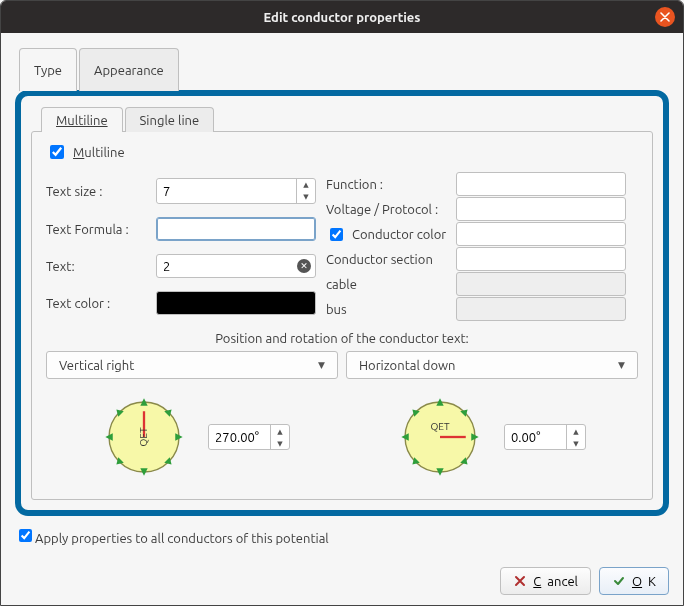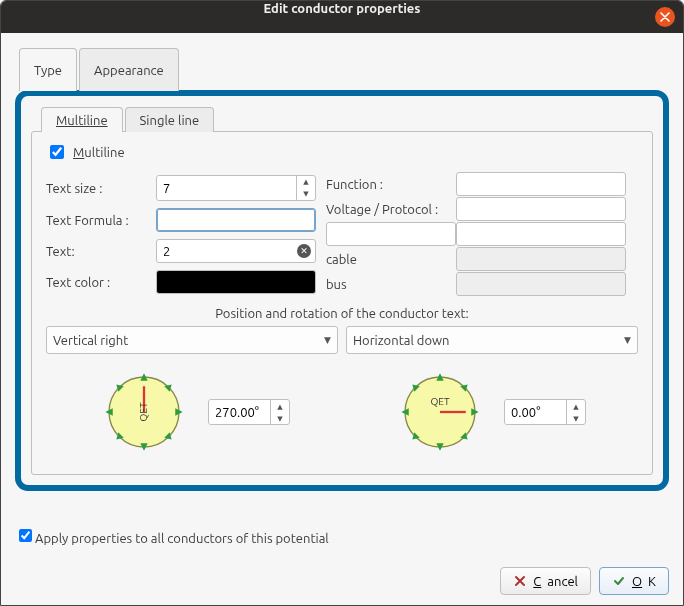--- a/index.html
+++ b/index.html
@@ -1,17 +1,17 @@
 <!DOCTYPE html>
 <html><head>
 <meta charset="utf-8">
 <style>
 html,body{margin:0;padding:0;font-family:"Ubuntu","DejaVu Sans",sans-serif;font-size:13px;color:#3c3c3c;background:#f6f6f6}
 .window{width:684px;height:606px;background:#f6f6f6;border:1px solid #444;box-sizing:border-box;position:relative;border-radius:6px 6px 0 0;overflow:hidden}
-.titlebar{height:32px;background:#2d2a2a;color:#efefef;display:flex;align-items:flex-start;justify-content:center;position:relative;font-weight:bold}
+.titlebar{height:32px;background:#2d2a2a;color:#efefef;display:flex;align-items:center;justify-content:center;position:relative;font-weight:bold}
 .close-btn{position:absolute;right:8px;top:6px;width:20px;height:20px;border-radius:50%;background:#e95420;color:#fff;display:flex;align-items:center;justify-content:center;font-size:12px}
 .content{padding:14px 14px 10px 14px}
 .tabbar{display:flex;gap:0;margin-left:4px}
 .tab{padding:14px 14px;border:1px solid #bfbfbf;border-bottom:none;background:#ececec;border-radius:4px 4px 0 0;margin-right:2px;position:relative;top:1px}
 .tab.active{background:#f6f6f6;z-index:2}
 .panel{border:6px solid #0369a1;border-radius:13px;background:#f6f6f6;padding:10px 10px}
 .tabbar2{display:flex;margin-left:10px}
 .tab2{padding:5px 14px;border:1px solid #bfbfbf;border-bottom:none;background:#ececec;border-radius:4px 4px 0 0;margin-right:2px;position:relative;top:1px}
 .tab2.active{background:#f6f6f6;z-index:2}
 .tab2 .ul{text-decoration:underline}
@@ -29,21 +29,21 @@
 .spin input{border:none;flex:1;padding:0 6px;min-width:0}
 .spin .btns{width:18px;border-left:1px solid #bfbfbf;display:flex;flex-direction:column}
 .spin .btns span{flex:1;display:flex;align-items:center;justify-content:center;font-size:7px;color:#555}
 .textwrap{position:relative}
 .clear-x{position:absolute;right:5px;top:50%;transform:translateY(-50%);width:14px;height:14px;border-radius:50%;background:#555;color:#fff;display:flex;align-items:center;justify-content:center;font-size:9px;font-weight:bold}
 .swatch{height:24px;border:1px solid #bfbfbf;border-radius:3px;background:#000;box-sizing:border-box}
 .swatch.empty{background:#fff}
 .inl{display:flex;align-items:center;gap:6px}
 .sect-title{text-align:center;margin:10px 0 6px}
 .selrow{display:flex;gap:8px}
-.sel{flex:1;height:26px;border:1px solid #bfbfbf;border-radius:3px;background:#fdfdfd;display:flex;align-items:center;justify-content:space-between;padding:0 6px}
+.sel{flex:1;height:26px;border:1px solid #bfbfbf;border-radius:3px;background:#fdfdfd;display:flex;align-items:center;justify-content:space-between;padding:0 12px}
 .sel .caret{font-size:9px;color:#555}
 .dials{display:flex;justify-content:space-around;align-items:center;margin-top:12px;margin-bottom:6px}
 .dial-group{display:flex;align-items:center;gap:18px}
 .dial{width:92px;height:92px}
 .spin.sm{width:80px}
 .footer{position:absolute;left:14px;right:14px;bottom:10px}
 .apply-row{display:flex;align-items:flex-end;gap:0;margin-bottom:22px}
 .btnrow{display:flex;justify-content:flex-end;gap:8px}
 button.btn{height:28px;border:1px solid #bfbfbf;border-radius:4px;background:linear-gradient(#fdfdfd,#ececec);padding:0 12px;font-family:inherit;font-size:13px;display:flex;align-items:center;gap:6px}
 button.btn.primary{border:1px solid #7aa3c9;background:linear-gradient(#fbfcfe,#e8eff7)}
@@ -104,22 +104,27 @@
             <div class="swatch"></div>
           </div>
 
           <div class="colR">
             <label class="lab">Function :</label>
             <input type="text" value="" style="">
 
             <label class="lab">Voltage / Protocol :</label>
             <input type="text" value="" style="">
 
+            <div class="inl">
+              <input type="checkbox" checked="" style="">
+              <label class="lab">Conductor color</label>
+            </div>
             <div class="swatch empty"></div>
 
+            <label class="lab">Conductor section</label>
             <input type="text" value="" style="">
 
             <label class="lab">cable</label>
             <input type="text" disabled="" value="" style="">
 
             <label class="lab">bus</label>
             <input type="text" disabled="" value="" style="">
           </div>
         </div>
 

